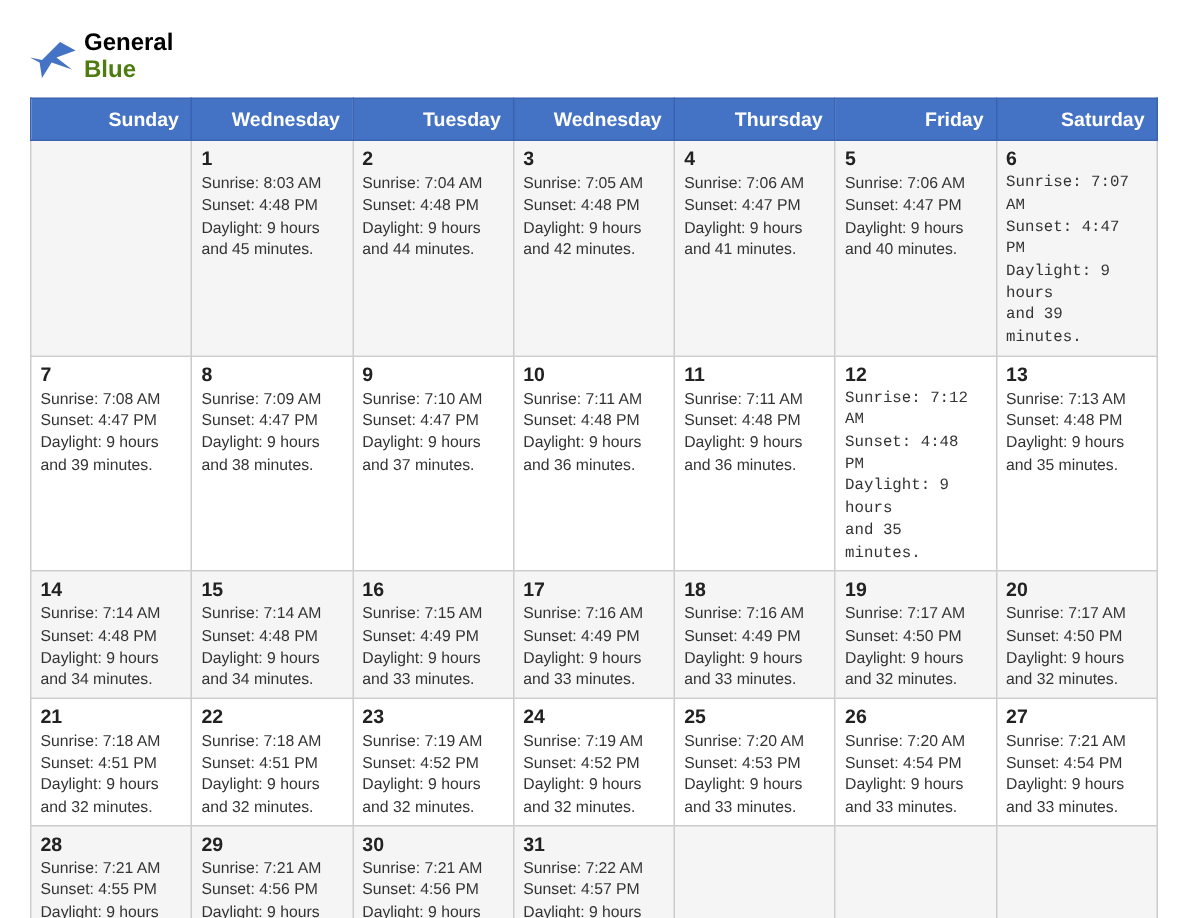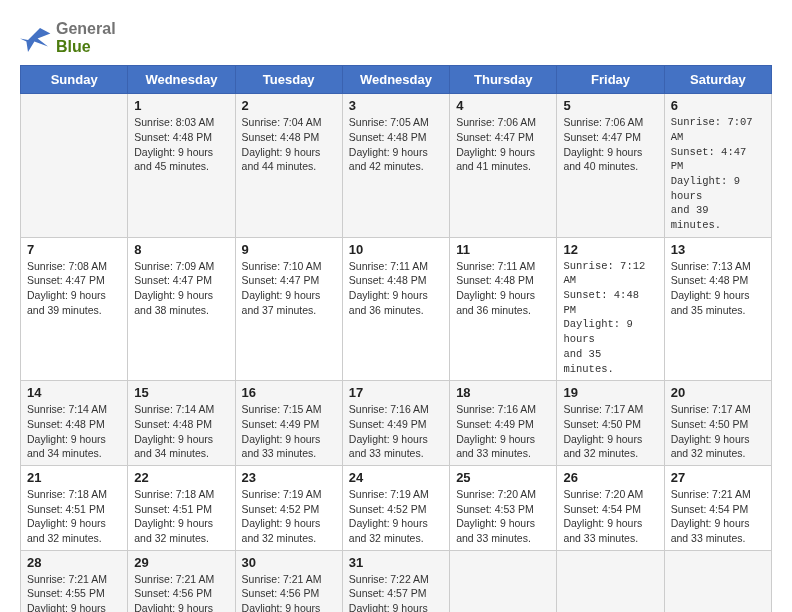--- a/index.html
+++ b/index.html
@@ -40,21 +40,21 @@
     table {
       width: 100%;
       border-collapse: collapse;
     }
     thead tr th {
       background-color: #4472c4;
       color: #fff;
       font-size: 13px;
       font-weight: bold;
       padding: 6px 8px;
-      text-align: center;
+      text-align: right;
       border: 1px solid #3a62b0;
     }
     tbody tr td {
       border: 1px solid #ccc;
       vertical-align: top;
       padding: 4px 6px;
       width: 107px;
       min-height: 80px;
       font-size: 11px;
       color: #333;
@@ -80,21 +80,21 @@
   </style>
 </head>
 <body>
 
 <div class="header">
   <div class="logo">
     <svg class="logo-bird" viewBox="0 0 40 35" xmlns="http://www.w3.org/2000/svg">
       <polygon points="10,20 25,5 38,12 22,18 35,28 18,22 10,35 8,22 0,18 10,20" fill="#4472c4"></polygon>
     </svg>
     <div>
-      <div style="font-size:16px;font-weight:bold;color:#737373;line-height:1.1">General</div>
+      <div style="font-size:16px;font-weight:bold;color:#000000;line-height:1.1">General</div>
       <div style="font-size:16px;font-weight:bold;color:#4d7c0f;line-height:1.1">Blue</div>
     </div>
   </div>
   <div class="title-block">
     <div class="month-title"></div>
     <div class="location"></div>
   </div>
 </div>
 
 <table>

